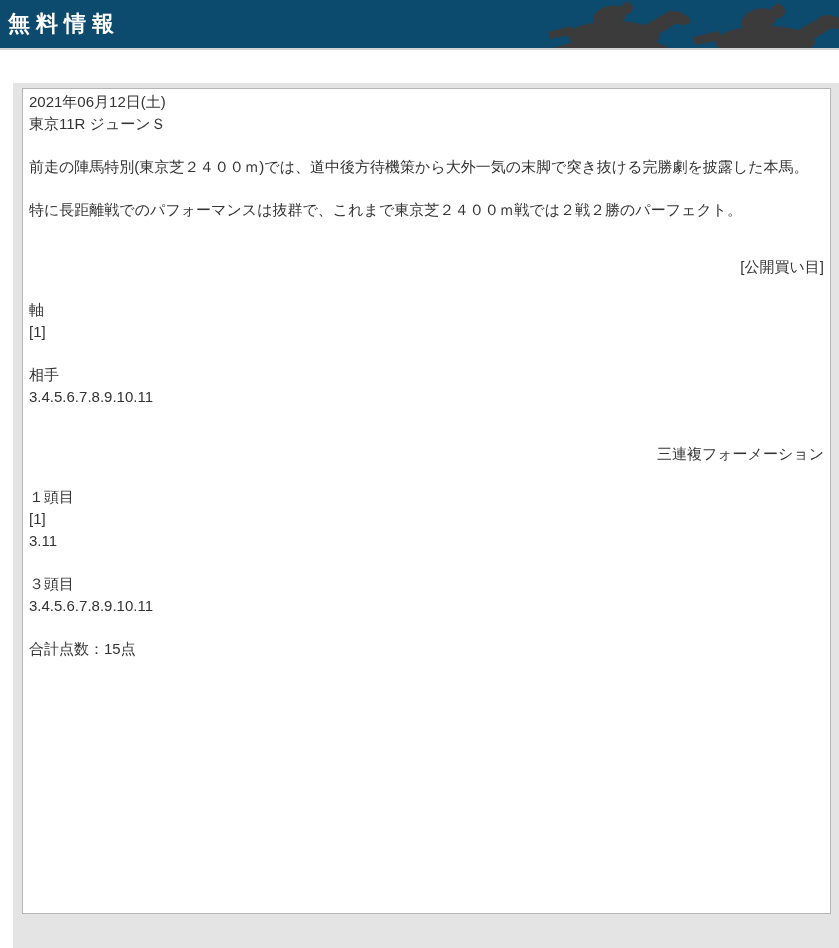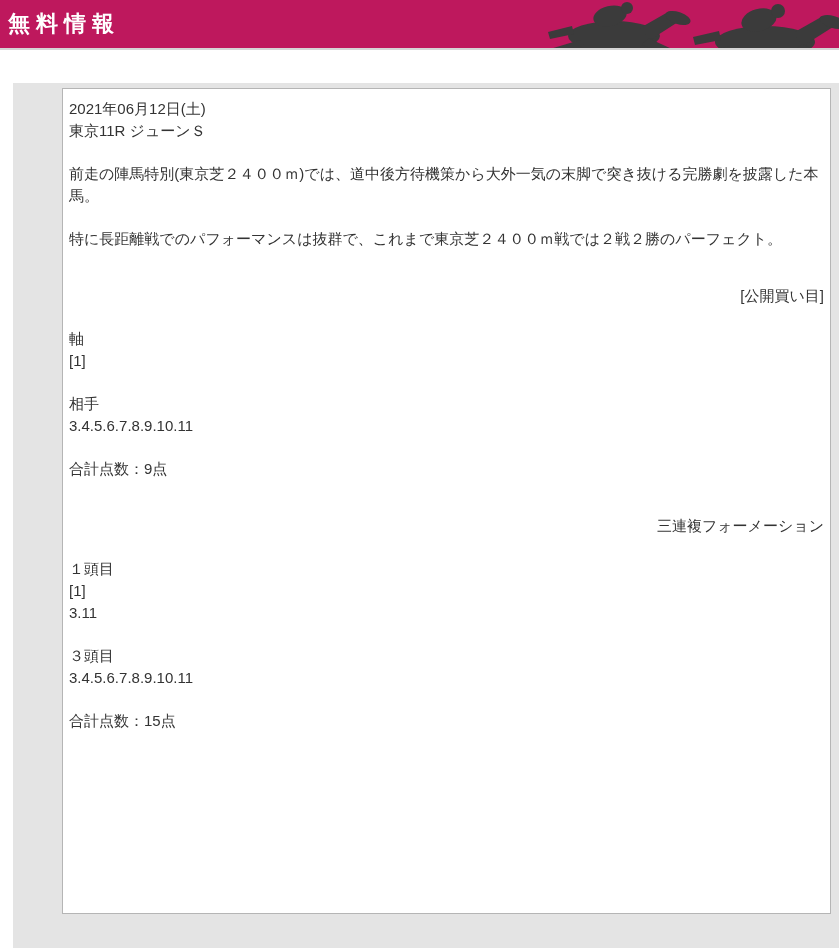--- a/index.html
+++ b/index.html
@@ -9,21 +9,21 @@
     height: 948px;
     overflow: hidden;
     background: #ffffff;
     font-family: "Liberation Sans", "DejaVu Sans", sans-serif;
   }
 
   
   .page-header {
     position: relative;
     height: 48px;
-    background: #be185d;
+    background: #0c4a6e;
     border-bottom: 2px solid #d5d5d5;
     overflow: hidden;
   }
   .page-title {
     margin: 0;
     position: relative;
     z-index: 2;
     color: #ffffff;
     font-size: 22px;
     font-weight: bold;
@@ -44,27 +44,26 @@
   .gray-panel {
     margin: 33px 0 0 13px;
     background: #e4e4e4;
     padding: 5px 8px 12px 9px;
     min-height: 865px;
     box-sizing: border-box;
   }
   .content-box {
     background: #ffffff;
     border: 1px solid #b5b5b5;
-    padding: 9px 6px 10px 6px;
+    padding: 2px 6px 10px 6px;
     min-height: 826px;
     box-sizing: border-box;
     font-size: 15px;
     line-height: 22px;
     color: #333333;
-    margin-left: 40px;
   }
   .content-box div, .content-box p {
     margin: 0;
     white-space: pre-wrap;
   }
   .m1 { margin-top: 21px !important; }   
   .m2 { margin-top: 35px !important; text-align: right; }   
 </style>
 </head>
 <body>
@@ -116,21 +115,20 @@
 
     <div class="m2">[公開買い目]</div>
 
 
     <div class="m1">軸</div>
     <div>[1]</div>
 
     <div class="m1">相手</div>
     <div>3.4.5.6.7.8.9.10.11</div>
 
-    <div class="m1">合計点数：9点</div>
 
     <div class="m2">三連複フォーメーション</div>
 
     <div class="m1">１頭目</div>
     <div>[1]</div>
 
     <div>3.11</div>
 
     <div class="m1">３頭目</div>
     <div>3.4.5.6.7.8.9.10.11</div>

